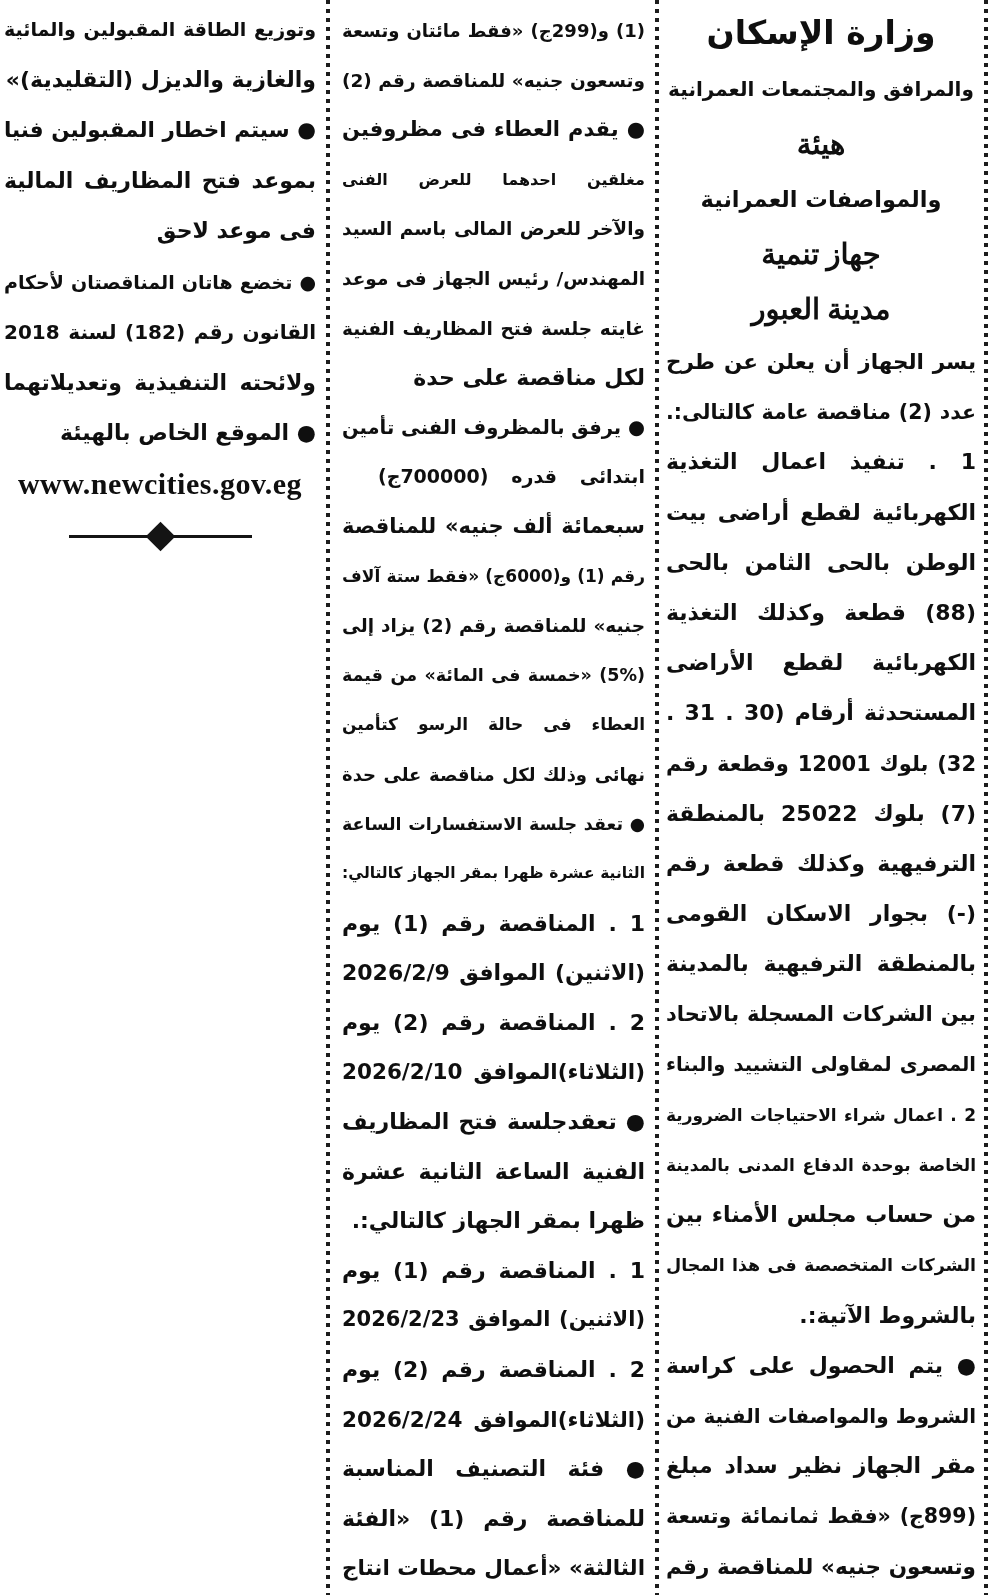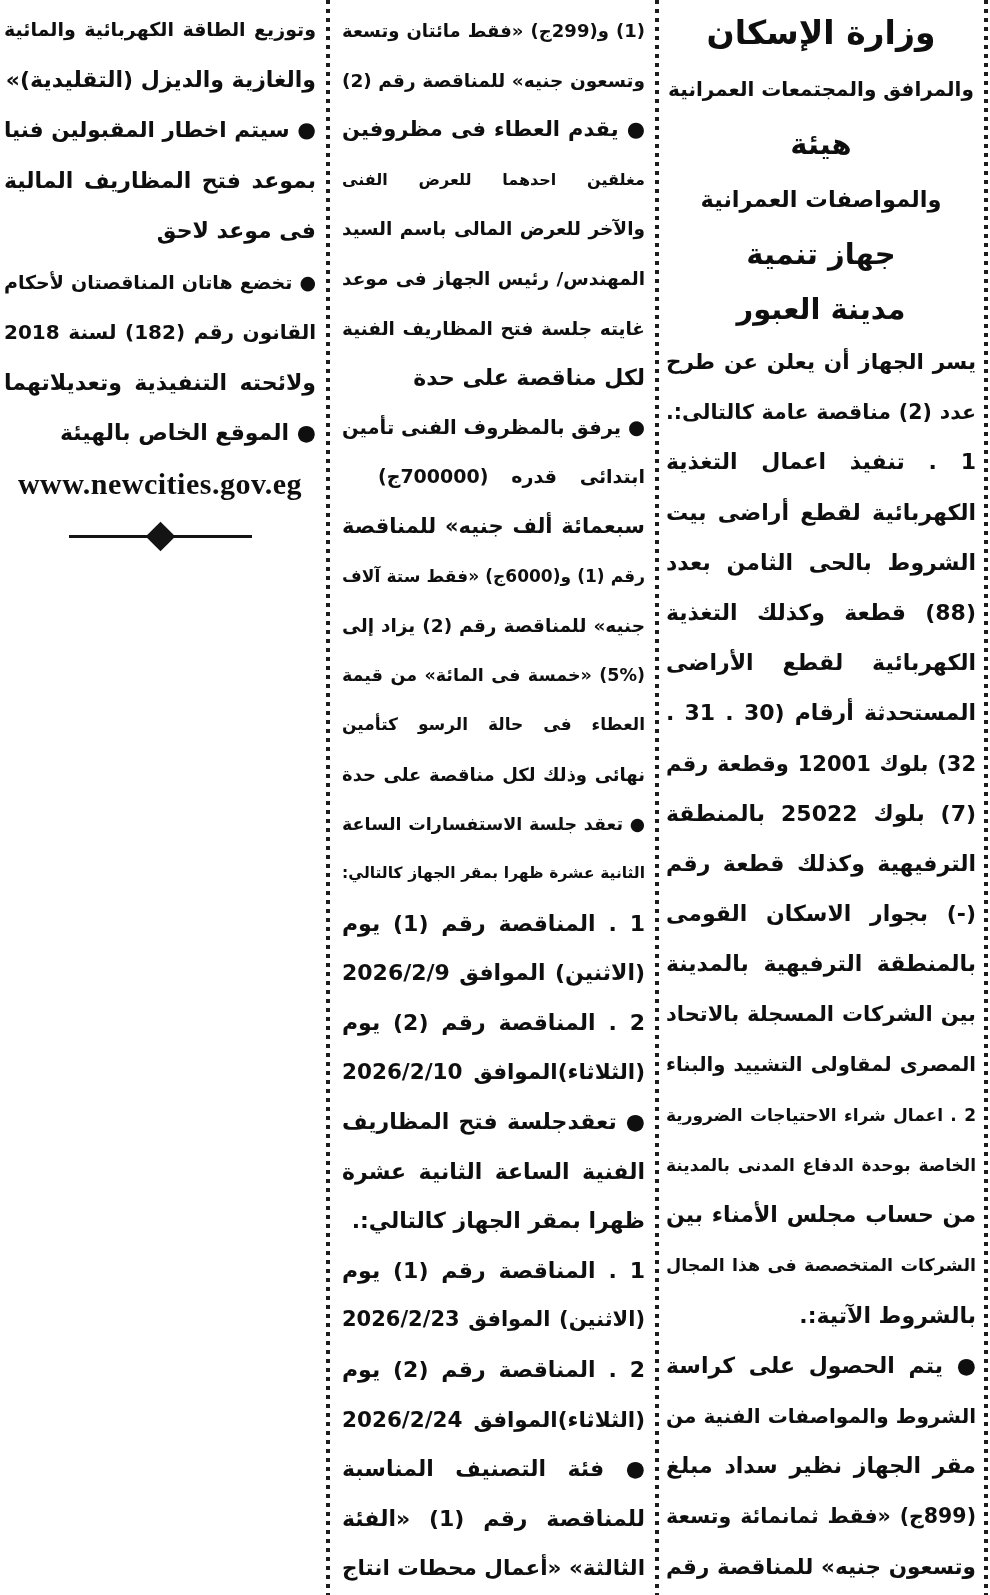--- a/index.html
+++ b/index.html
@@ -36,21 +36,21 @@
   }
   .col-right .line{height:50.2px;line-height:50.2px;}
   .col-mid   .line{height:49.6px;line-height:49.6px;}
   .col-left  .line{height:50.5px;line-height:50.5px;}
 
   .line.al-r{text-align:right;text-align-last:right;}
 
   
   .col-right .line.t1{height:58px;line-height:58px;font-size:33px;text-align:center;text-align-last:center;}
   .col-right .line.t2{height:55px;line-height:55px;font-size:26px;text-align:center;text-align-last:center;}
-  .col-right .line.t3{height:55px;line-height:55px;font-size:29px;text-align:center;text-align-last:center;}
+  .col-right .line.t3{height:55px;line-height:55px;font-size:29px;text-align:center;text-align-last:center;font-family:Liberation Serif, serif;}
 
   
   .col-left .line.url{
     font-family:"Liberation Serif",serif;
     font-size:30px;
     text-align:left;text-align-last:center;
     letter-spacing:0.5px;
     direction:ltr;
   }
 
@@ -79,21 +79,21 @@
       <div class="line t1">وزارة الإسكان</div>
       <div class="line t2" style="font-size: 20px;">والمرافق والمجتمعات العمرانية</div>
       <div class="line t3">هيئة</div>
       <div class="line t2" style="font-size: 22.5px;">والمواصفات العمرانية الجديدة</div>
       <div class="line t3">جهاز تنمية</div>
       <div class="line t3">مدينة العبور</div>
       <div class="line" style="font-size: 21.5px;">يسر الجهاز أن يعلن عن طرح</div>
       <div class="line" style="font-size: 20.5px;">عدد (2) مناقصة عامة كالتالى:.</div>
       <div class="line">1 . تنفيذ اعمال التغذية</div>
       <div class="line">الكهربائية لقطع أراضى بيت</div>
-      <div class="line">الشروط بالحى الثامن بعدد</div>
+      <div class="line">الوطن بالحى الثامن بالحى</div>
       <div class="line">(88) قطعة وكذلك التغذية</div>
       <div class="line">الكهربائية لقطع الأراضى</div>
       <div class="line">المستحدثة أرقام (30 . 31 .</div>
       <div class="line" style="font-size: 21px;">32) بلوك 12001 وقطعة رقم</div>
       <div class="line">(7) بلوك 25022 بالمنطقة</div>
       <div class="line">الترفيهية وكذلك قطعة رقم</div>
       <div class="line">(-) بجوار الاسكان القومى</div>
       <div class="line">بالمنطقة الترفيهية بالمدينة</div>
       <div class="line" style="font-size: 21px;">بين الشركات المسجلة بالاتحاد</div>
       <div class="line" style="font-size: 19.5px;">المصرى لمقاولى التشييد والبناء</div>
@@ -139,21 +139,21 @@
       <div class="line" style="font-size: 21px;">(الاثنين) الموافق 2026/2/23</div>
       <div class="line">2 . المناقصة رقم (2) يوم</div>
       <div class="line" style="font-size: 21.5px;">(الثلاثاء)الموافق 2026/2/24</div>
       <div class="line">● فئة التصنيف المناسبة</div>
       <div class="line">للمناقصة رقم (1) «الفئة</div>
       <div class="line" style="font-size: 21.5px;">الثالثة» «أعمال محطات انتاج</div>
     </div>
 
   <div class="col col-left" id="col-left">
     <div id="left-lines">
-        <div class="line" style="font-size: 19px;">وتوزيع الطاقة الكهربائية والمائية</div>
+        <div class="line" style="font-size: 19px;">وتوزيع الطاقة المقبولين والمائية</div>
         <div class="line al-r">والغازية والديزل (التقليدية)»</div>
         <div class="line" style="font-size: 21.5px;">● سيتم اخطار المقبولين فنيا</div>
         <div class="line">بموعد فتح المظاريف المالية</div>
         <div class="line al-r">فى موعد لاحق</div>
         <div class="line" style="font-size: 19px;">● تخضع هاتان المناقصتان لأحكام</div>
         <div class="line" style="font-size: 20px;">القانون رقم (182) لسنة 2018</div>
         <div class="line">ولائحته التنفيذية وتعديلاتهما</div>
         <div class="line al-r">● الموقع الخاص بالهيئة</div>
       </div>
     <div class="line url">www.newcities.gov.eg</div>

